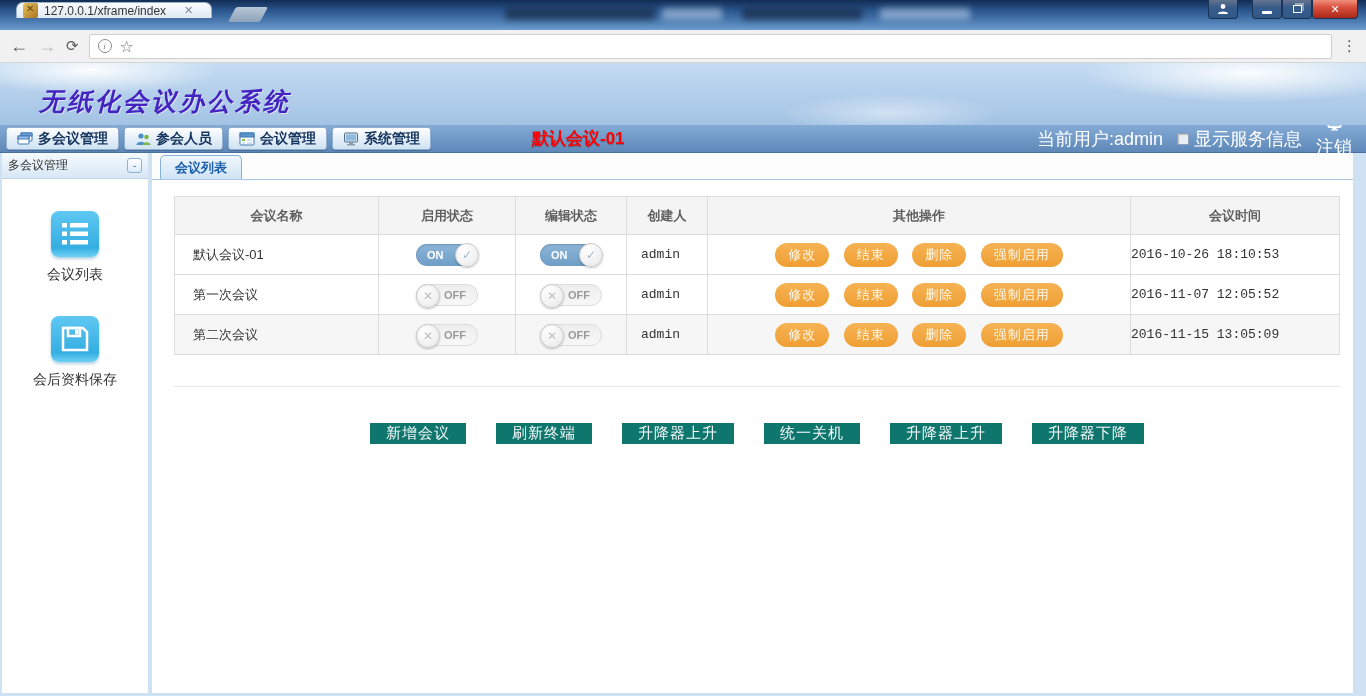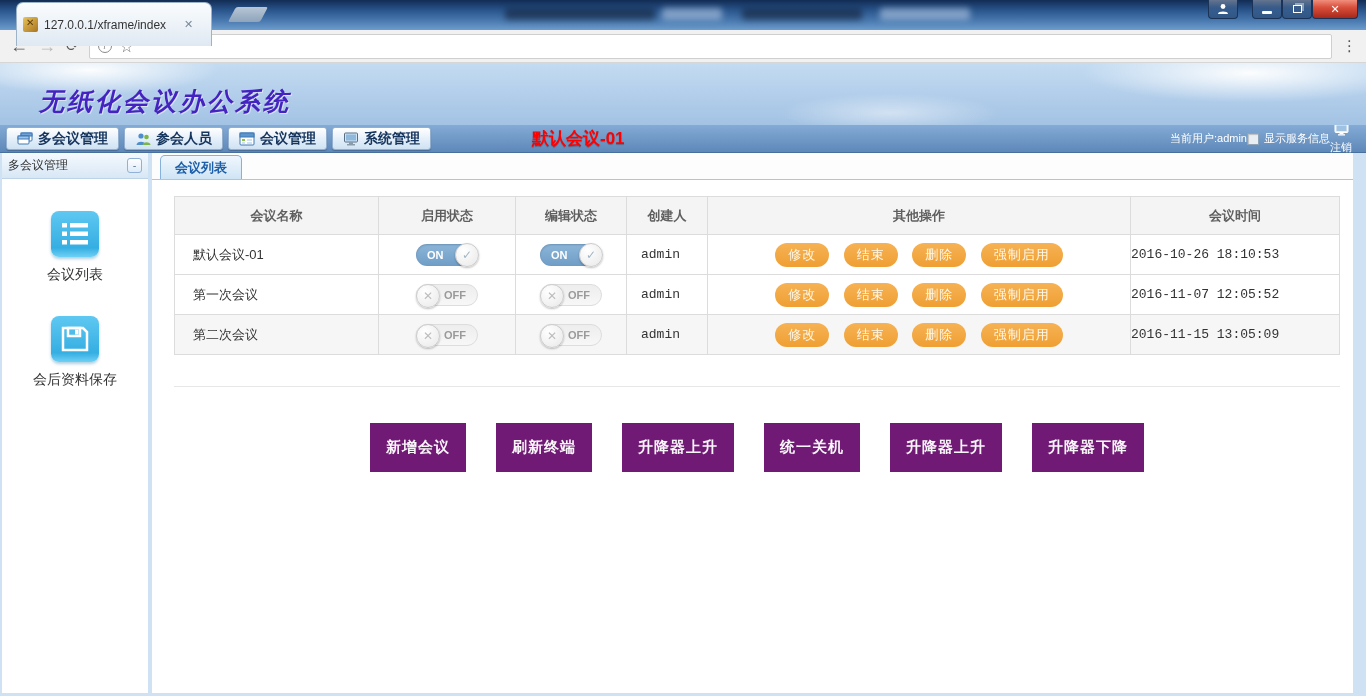--- a/index.html
+++ b/index.html
@@ -6,21 +6,21 @@
   html,body { width:1366px; height:696px; overflow:hidden;
     font-family:"Liberation Sans","DejaVu Sans",sans-serif; }
   .mono { font-family:"Liberation Mono","DejaVu Sans Mono",monospace; }
 
   
   .titlebar { position:relative; height:30px;
     background:linear-gradient(180deg,#122c55 0%,#2a568d 35%,#4a7ab0 70%,#6d9ccd 100%); }
   .smudge { position:absolute; top:8px; height:12px; border-radius:3px;
     background:rgba(15,25,45,.55); filter:blur(3px); }
   .smudge.light { background:rgba(190,210,235,.55); }
-  .tab { position:absolute; left:16px; top:2px; width:196px; height:44px;
+  .tab { position:absolute; left:16px; top:2px; width:196px; height:16px;
     background:linear-gradient(180deg,#fafcfe,#dfe9f2);
     border:1px solid #9db3c8; border-bottom:none; border-radius:7px 7px 0 0;
     display:flex; align-items:center; padding:0 6px; gap:6px; }
   .favicon { width:15px; height:15px; border-radius:2px; flex:0 0 auto;
     background:linear-gradient(135deg,#e8c35a,#a97420); position:relative; }
   .favicon::after { content:"✕"; position:absolute; left:3px; top:0px; font-size:10px; color:#5d3d10; }
   .tab-title { font-size:12px; color:#333; white-space:nowrap; overflow:hidden; width:132px; }
   .tab-close { font-size:11px; color:#7a8a99; cursor:default; padding:0 2px; }
   .newtab-btn { position:absolute; left:232px; top:7px; width:32px; height:15px;
     background:linear-gradient(180deg,#b6c6d6,#8ea4ba); transform:skewX(-28deg); border-radius:2px; }
@@ -62,22 +62,22 @@
   .navbar { height:28px; display:flex; align-items:center; padding:0 6px;
     background:linear-gradient(180deg,#84abd6 0%,#6690bf 55%,#placeholder 0),linear-gradient(180deg,#84abd6,#5e88b8);
     border-bottom:1px solid #47709f; }
   .navbtn { display:inline-flex; align-items:center; gap:5px; height:23px; padding:0 10px;
     margin-right:5px; border:1px solid #93afcd; border-radius:3px;
     background:linear-gradient(180deg,#ffffff 0%,#e8f1fa 45%,#cfe2f3 100%);
     font-size:14px; font-weight:bold; color:#16355e; box-shadow:0 1px 1px rgba(0,20,50,.25); }
   .navbtn svg { display:block; }
   .meeting-title { margin-left:96px; font-size:17px; font-weight:bold; color:#f00;
     text-shadow:0 1px 1px rgba(80,0,0,.3); }
-  .nav-right { margin-left:auto; display:flex; align-items:center; 
-    font-size:11px; color:#fff; padding-right:8px; }
+  .nav-right { margin-left:auto; display:flex; align-items:center; gap:14px;
+    font-size:18px; color:#fff; padding-right:8px; }
   .chkwrap { display:flex; align-items:center; gap:5px; }
   .checkbox { width:12px; height:12px; background:#e9eef3; border:1px solid #8ea3b8;
     box-shadow:inset 1px 1px 1px rgba(0,0,0,.2); }
   .logoutwrap { display:flex; align-items:center; gap:4px;flex-direction:column; }
 
   .workspace { display:flex; height:544px; padding:0 13px 4px 2px; gap:4px; background:#cfe2f4; }
   .sidebar { width:149px; background:#fff; display:flex; flex-direction:column; }
   .sidebar-head { height:26px; background:linear-gradient(180deg,#f5fafe,#d8e7f5);
     border-bottom:1px solid #bed3e8; display:flex; align-items:center; padding:0 6px;
     font-size:12px; color:#333; }
@@ -128,22 +128,22 @@
 
   .pager { margin-top:15px; display:flex; justify-content:flex-end; align-items:center;
     gap:14px; font-size:13px; color:#333; }
   .pager .count-num { color:#e60000; }
   .page-select { width:38px; height:21px; border:1px solid #a9a9a9; background:#fff;
     display:inline-flex; align-items:center; justify-content:space-between; padding:0 4px; }
   .page-select .caret { font-size:8px; color:#555; }
 
   .toolbar { margin-top:31px; border-top:1px solid #e7e7e7; padding-top:36px;
     display:flex; justify-content:center; gap:30px; }
-  .tool-btn { background:#701a75; color:rgba(255,255,255,.96); font-size:15px;
-    padding:15px 16px; letter-spacing:1px;font-weight:bold; }
+  .tool-btn { background:#0f766e; color:rgba(255,255,255,.96); font-size:15px;
+    padding:1px 16px; letter-spacing:1px; }
 </style>
 </head>
 <body>
 
 <div class="titlebar">
   <span class="smudge" style="left:505px;width:150px;"></span>
   <span class="smudge light" style="left:662px;width:60px;"></span>
   <span class="smudge" style="left:742px;width:120px;"></span>
   <span class="smudge light" style="left:880px;width:90px;"></span>
   <div class="tab">

